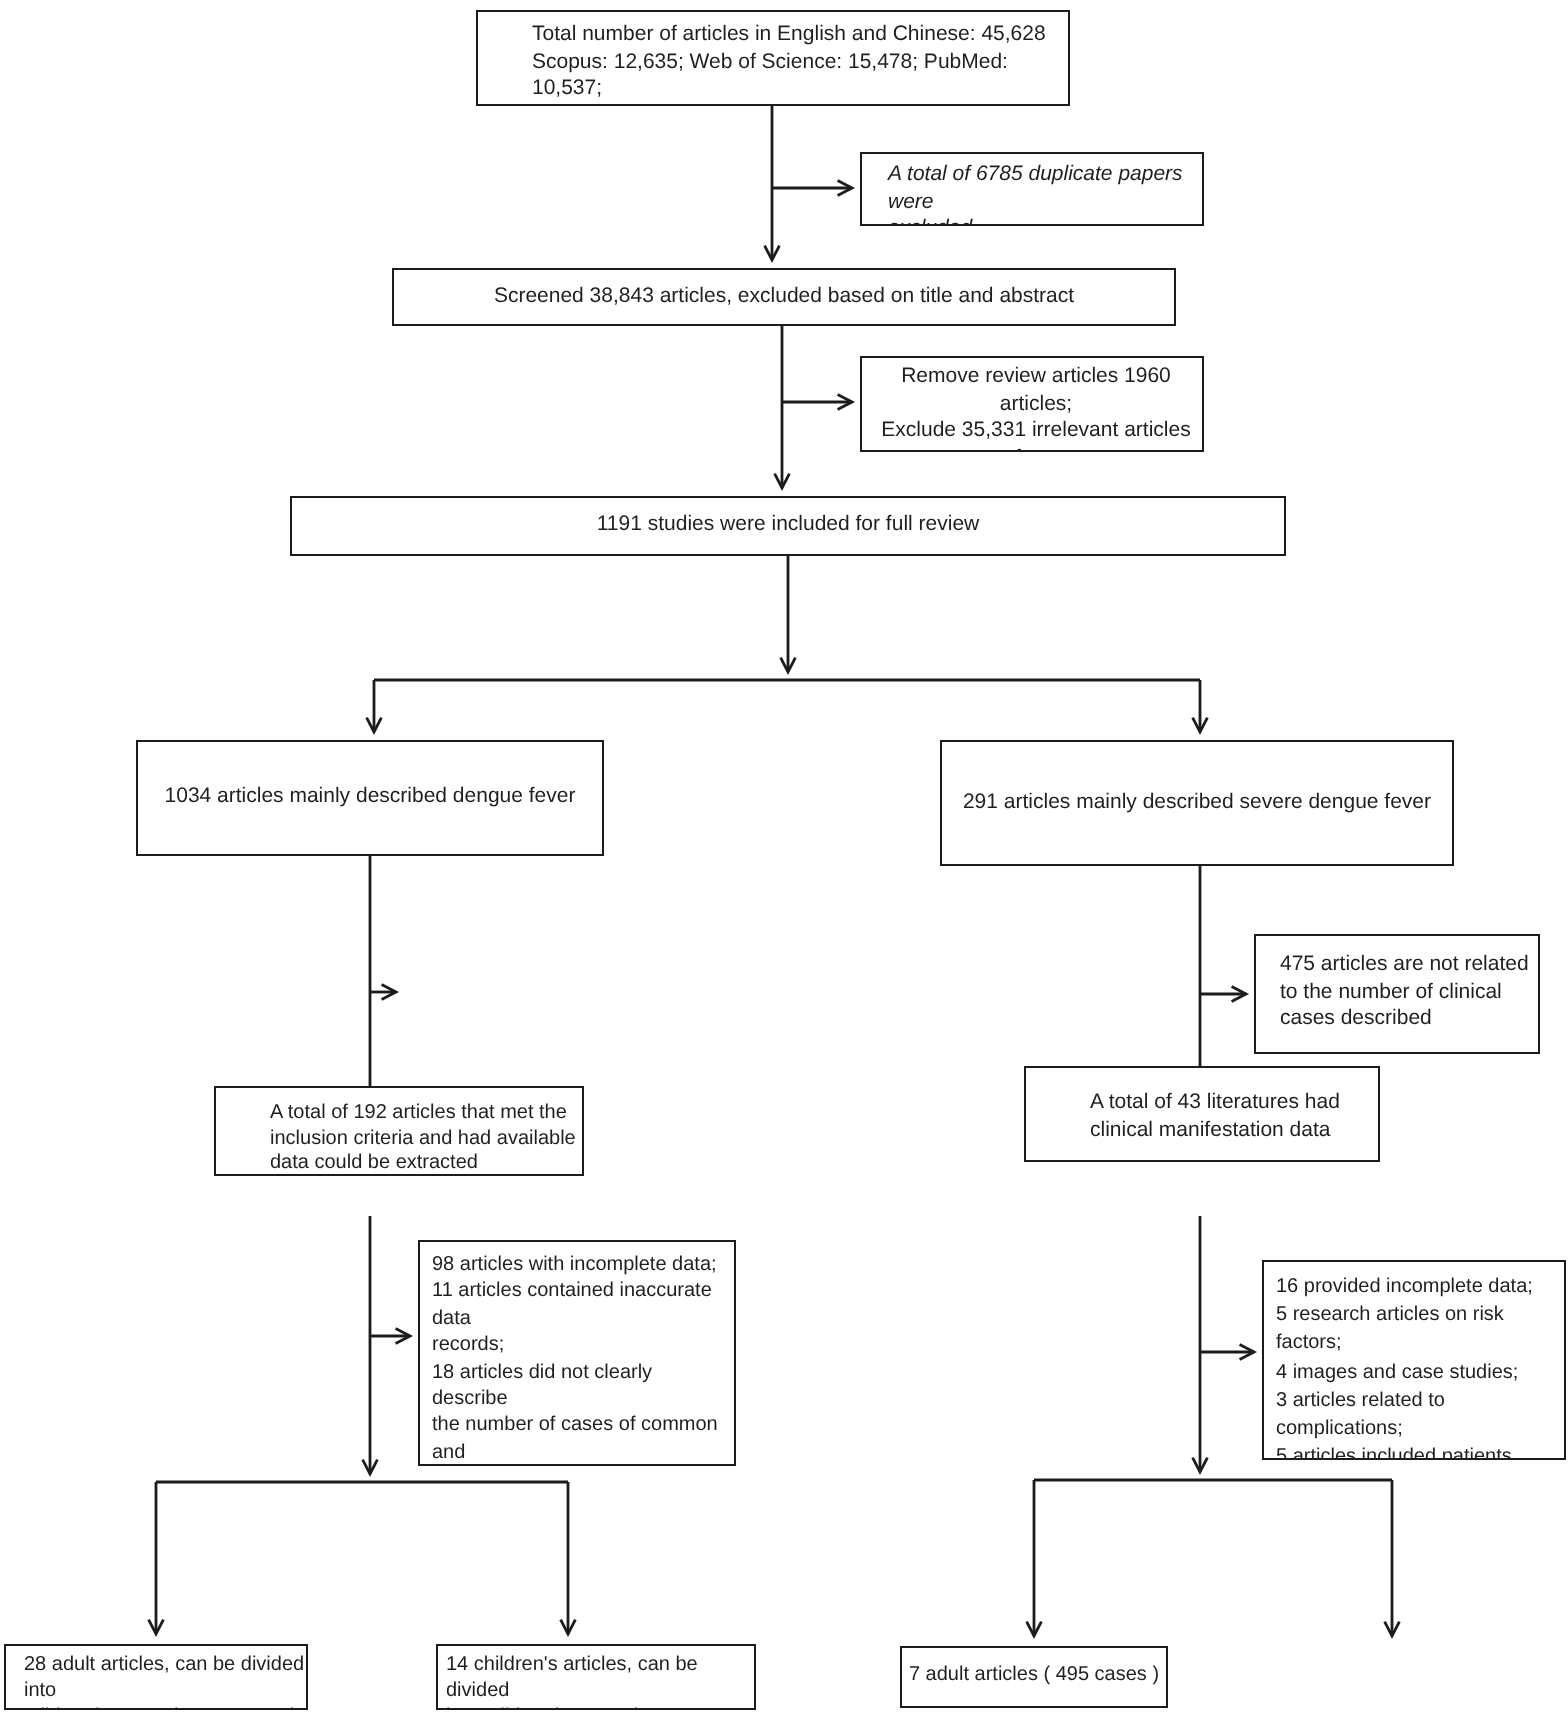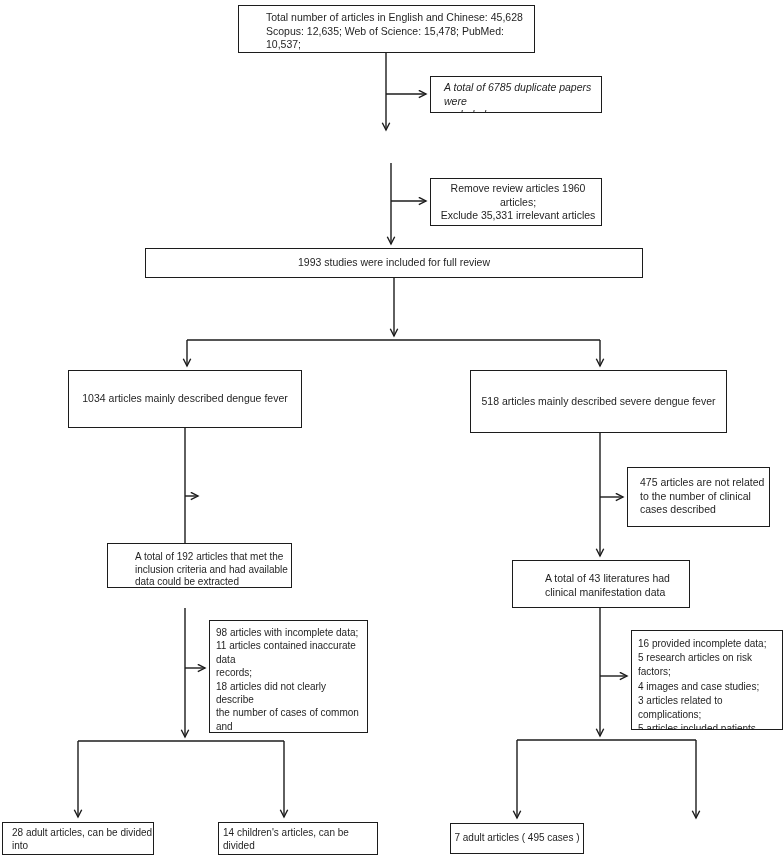--- a/index.html
+++ b/index.html
@@ -16,21 +16,21 @@
   #n-total  {left:238px;top:5px;  width:297px;height:48px;padding:5px 6px 0 27px;}
   #n-dup    {left:430px;top:76px; width:172px;height:37px;padding:4px 8px 0 13px;font-style:italic;}
   #n-screen {left:196px;top:134px;width:392px;height:29px;}
   #n-review {left:430px;top:178px;width:172px;height:48px;padding:3px 4px 0 8px;text-align:center;}
   #n-full   {left:145px;top:248px;width:498px;height:30px;}
   #n-1034   {left:68px; top:370px;width:234px;height:58px;text-align:right;}
   #n-518    {left:470px;top:370px;width:257px;height:63px;}
   #n-lexcl1 {left:202px;top:455px;width:153px;height:82px;padding:5px 3px 0 7px;line-height:12.3px;}
   #n-rexcl1 {left:627px;top:467px;width:143px;height:60px;padding:8px 3px 0 12px;}
   #n-192    {left:107px;top:543px;width:185px;height:45px;padding:7px 2px 0 27px;line-height:12.6px;}
-  #n-43     {left:512px;top:560px;width:178px;height:48px;padding:11px 2px 0 32px;}
+  #n-43     {left:512px;top:533px;width:178px;height:48px;padding:11px 2px 0 32px;}
   #n-lexcl2 {left:209px;top:620px;width:159px;height:113px;padding:5px 2px 0 6px;line-height:13.4px;}
   #n-rexcl2 {left:631px;top:630px;width:152px;height:100px;padding:6px 2px 0 6px;line-height:14.2px;}
   #n-b1     {left:2px;  top:822px;width:152px;height:33px;padding:3px 0 0 9px;line-height:13px;}
   #n-b2     {left:218px;top:822px;width:160px;height:33px;padding:3px 0 0 4px;line-height:13px;}
   #n-b3     {left:450px;top:823px;width:134px;height:31px;}
   #n-b4     {left:627px;top:823px;width:138px;height:30px;}
 </style>
 </head>
 <body>
 
@@ -73,26 +73,27 @@
       <path d="M517,740 V818" marker-end="url(#arr)"></path>
       <path d="M696,740 V818" marker-end="url(#arr)"></path>
     </g>
   </svg>
 
   <div class="node" id="n-total">Total number of articles in English and Chinese: 45,628
 Scopus: 12,635;  Web of Science: 15,478; PubMed: 10,537;
 CNKI: 2829; Wanfang: 3441; VIP: 708</div>
   <div class="node" id="n-dup">A total of 6785 duplicate papers were
 excluded</div>
+  <div class="node center" id="n-screen">Screened 38,843 articles, excluded based on title and abstract</div>
   <div class="node" id="n-review">Remove review articles 1960 articles;
 Exclude 35,331 irrelevant articles from
 the study topic</div>
-  <div class="node center" id="n-full">1993 studies were included for full review</div>
+  <div class="node center" id="n-full">1191 studies were included for full review</div>
   <div class="node center" id="n-1034">1034 articles mainly described dengue fever</div>
-  <div class="node center" id="n-518">518 articles mainly described severe dengue fever</div>
+  <div class="node center" id="n-518">291 articles mainly described severe dengue fever</div>
   <div class="node" id="n-rexcl1">475 articles are not related
 to the number of clinical
 cases described</div>
   <div class="node small" id="n-192">A total of 192 articles that met the
 inclusion criteria and had available
 data could be extracted</div>
   <div class="node" id="n-43">A total of 43 literatures had
 clinical manifestation data</div>
   <div class="node small" id="n-lexcl2">98 articles with incomplete data;
 11 articles contained inaccurate data

